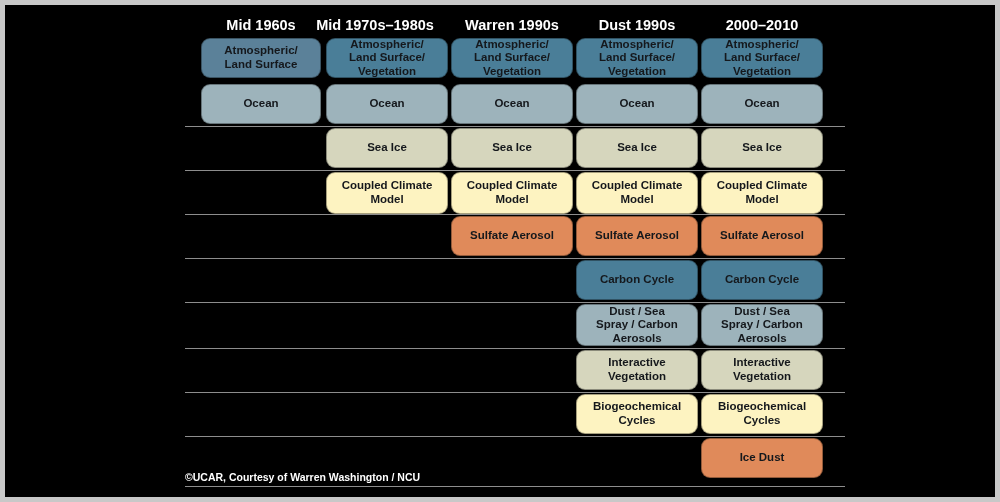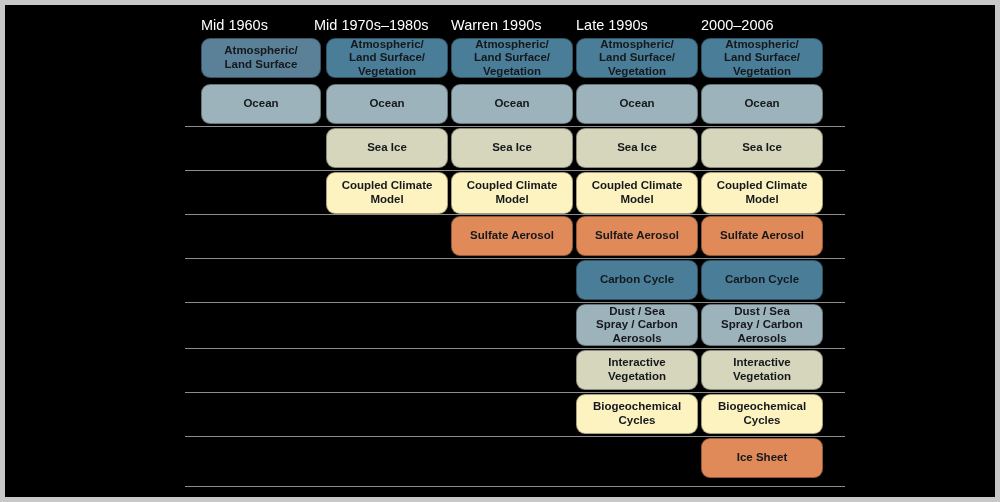--- a/index.html
+++ b/index.html
@@ -16,23 +16,24 @@
   #figure {
     position: relative;
     width: 990px;
     height: 492px;
     margin: 5px;
     background: #000000;
     box-sizing: border-box;
   }
   .col-header {
     position: absolute;
+    text-align: center;
     color: #ffffff;
     font-size: 14.5px;
-    font-weight: normal;
+    font-weight: bold;
     top: 12px;
   }
   .box {
     position: absolute;
     box-sizing: border-box;
     border-radius: 9px;
     border: 1px solid rgba(0,0,0,0.35);
     display: flex;
     align-items: center;
     justify-content: center;
@@ -58,22 +59,22 @@
     white-space: nowrap;
   }
 </style>
 </head>
 <body>
 
 <div id="figure" style="background: rgb(0, 0, 0);">
     <div class="col-header" style="left: 196px; width: 120px;">Mid 1960s</div>
     <div class="col-header" style="left: 309px; width: 122px;">Mid 1970s–1980s</div>
     <div class="col-header" style="left: 446px; width: 122px;">Warren 1990s</div>
-    <div class="col-header" style="left: 571px; width: 122px;">Late 1990s</div>
-    <div class="col-header" style="left: 696px; width: 122px;">2000–2006</div>
+    <div class="col-header" style="left: 571px; width: 122px;">Dust 1990s</div>
+    <div class="col-header" style="left: 696px; width: 122px;">2000–2010</div>
     <div class="rowline" style="left: 180px; top: 121px; width: 660px;"></div>
     <div class="rowline" style="left: 180px; top: 165px; width: 660px;"></div>
     <div class="rowline" style="left: 180px; top: 209px; width: 660px;"></div>
     <div class="rowline" style="left: 180px; top: 253px; width: 660px;"></div>
     <div class="rowline" style="left: 180px; top: 297px; width: 660px;"></div>
     <div class="rowline" style="left: 180px; top: 343px; width: 660px;"></div>
     <div class="rowline" style="left: 180px; top: 387px; width: 660px;"></div>
     <div class="rowline" style="left: 180px; top: 431px; width: 660px;"></div>
     <div class="rowline" style="left: 180px; top: 481px; width: 660px;"></div>
     <div class="box" style="left: 196px; top: 33px; width: 120px; height: 40px; background: rgb(91, 129, 153); white-space: pre-line;">Atmospheric/
@@ -119,14 +120,15 @@
 Spray / Carbon
 Aerosols</div>
     <div class="box" style="left: 571px; top: 345px; width: 122px; height: 40px; background: rgb(214, 214, 189); white-space: pre-line;">Interactive
 Vegetation</div>
     <div class="box" style="left: 696px; top: 345px; width: 122px; height: 40px; background: rgb(214, 214, 189); white-space: pre-line;">Interactive
 Vegetation</div>
     <div class="box" style="left: 571px; top: 389px; width: 122px; height: 40px; background: rgb(253, 243, 193); white-space: pre-line;">Biogeochemical
 Cycles</div>
     <div class="box" style="left: 696px; top: 389px; width: 122px; height: 40px; background: rgb(253, 243, 193); white-space: pre-line;">Biogeochemical
 Cycles</div>
-    <div class="box" style="left: 696px; top: 433px; width: 122px; height: 40px; background: rgb(224, 138, 90); white-space: pre-line;">Ice Sheet</div>
+    <div class="box" style="left: 696px; top: 433px; width: 122px; height: 40px; background: rgb(224, 138, 90); white-space: pre-line;">Ice Dust</div>
+    <div class="credit">©UCAR, Courtesy of Warren Washington / NCU</div>
   </div>
 
 </body></html>

